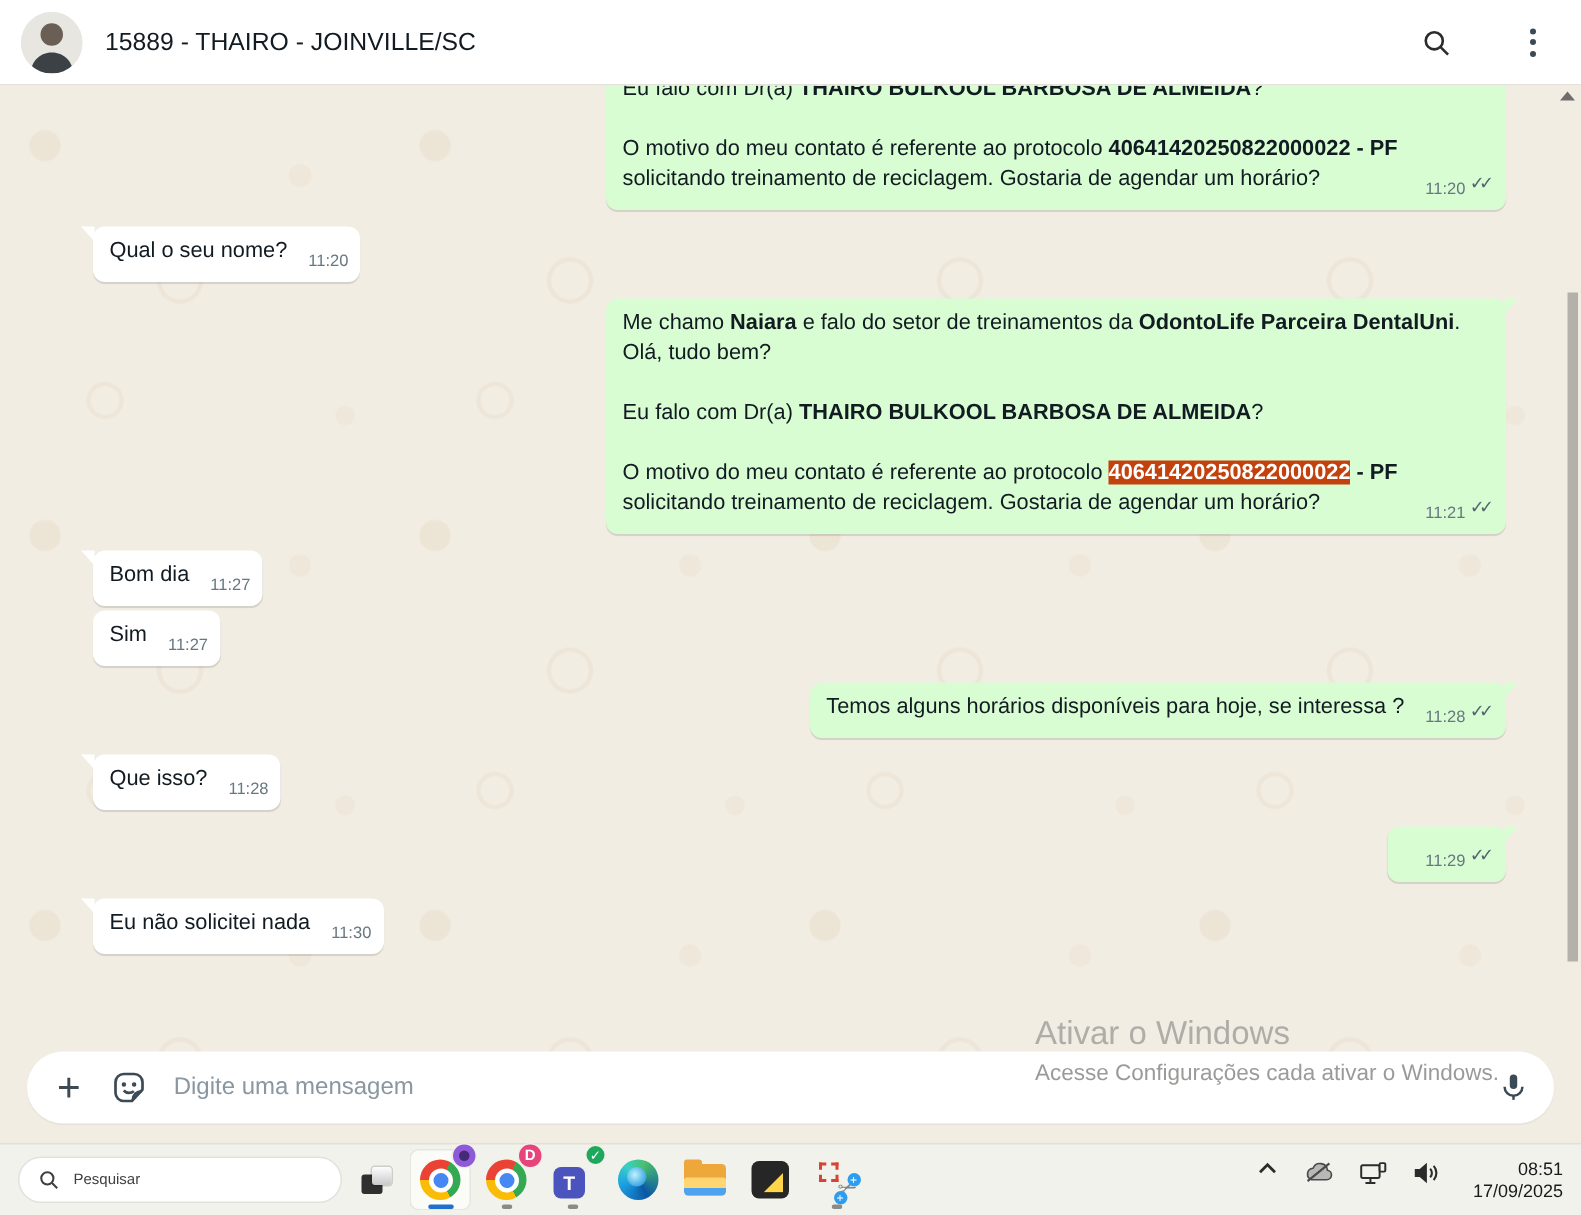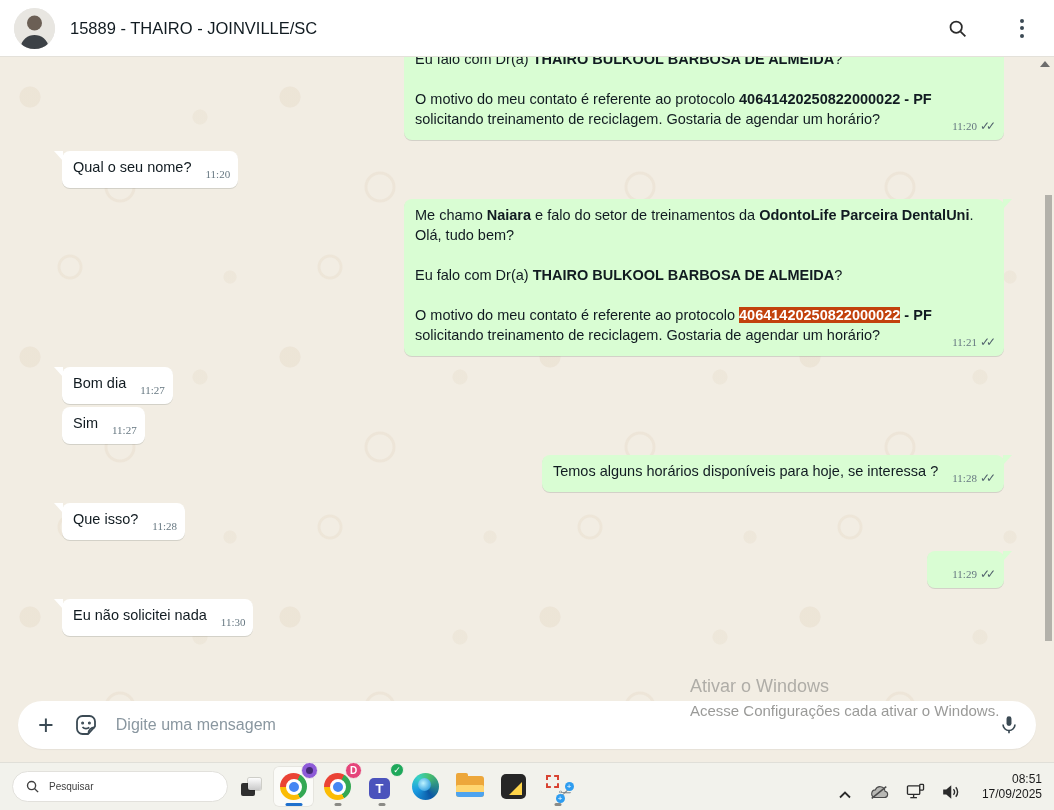--- a/index.html
+++ b/index.html
@@ -40,21 +40,21 @@
     font-size:14.5px; line-height:20px; color:#111b21; box-shadow:0 1px .5px rgba(11,20,26,.13); }
   .in  .bubble { background:#ffffff; }
   .out .bubble { background:#d9fdd3; }
   .in  .bubble.tail::before { content:""; position:absolute; top:0; left:-8px;
     border-top:0; border-right:9px solid #ffffff; border-bottom:10px solid transparent; }
   .out .bubble.tail::before { content:""; position:absolute; top:0; right:-8px;
     border-top:0; border-left:9px solid #d9fdd3; border-bottom:10px solid transparent; }
   .line { min-height:20px; }
   .b { font-weight:bold; }
   .hl { background:#c2410c; color:#ffffff;text-align:center; }
-  .meta { float:right; margin:7px -2px -4px 14px; display:flex; align-items:center; gap:3px;font-family:Liberation Serif, serif; }
+  .meta { float:right; margin:7px -2px -4px 14px; display:flex; gap:3px; }
   .meta .time { font-size:11px; color:#667781; }
   .ticks { font-size:12px; color:#53646e; letter-spacing:-4px; padding-right:4px; line-height:12px; }
 
   .emoji { display:inline-block; width:16px; height:16px; border-radius:50%;
     background:radial-gradient(circle at 50% 35%, #ffe170, #f8c32a); vertical-align:-3px; position:relative; }
   .emoji::before { content:""; position:absolute; left:3.5px; top:5px; width:2.5px; height:2.5px;
     border-radius:50%; background:#77450a; box-shadow:6.5px 0 0 #77450a; }
   .emoji::after { content:""; position:absolute; left:4px; top:7.5px; width:8px; height:4.5px;
     border:1.5px solid transparent; border-bottom:1.5px solid #77450a; border-radius:0 0 8px 8px; }
 
@@ -69,21 +69,21 @@
     box-shadow:0 1px 1px rgba(0,0,0,.05); }
   .composer .plus { font-size:27px; font-weight:300; color:#3b4a54; line-height:1; background:none; border:none; cursor:pointer; padding:0 2px; }
   .composer .sticker-btn { background:none; border:none; cursor:pointer; margin-left:18px; display:flex; }
   .composer input { flex:1 1 auto; border:none; outline:none; font-size:16px; color:#111b21;
     margin-left:18px; font-family:"Liberation Sans",sans-serif; background:transparent; }
   .composer input::placeholder { color:#8a97a0; }
   .composer .mic-btn { background:none; border:none; cursor:pointer; display:flex; padding:2px; }
 
   
   .watermark { position:absolute; left:690px; top:676px; z-index:10; pointer-events:none; color:#9a9a98; }
-  .watermark .wm1 { font-size:18px; color:rgba(120,120,118,.55); }
+  .watermark .wm1 { font-size:22px; color:rgba(120,120,118,.55); }
   .watermark .wm2 { font-size:15px; margin-top:5px; color:rgba(120,120,118,.75); }
 
   
   .taskbar { position:absolute; left:0; right:0; bottom:0; height:48px; background:#f2f2ec;
     border-top:1px solid #e0dfd8; display:flex; align-items:center; padding:0 12px; z-index:20; }
   .search-pill { width:216px; height:31px; background:#ffffff; border:1px solid #e2e1dc; border-radius:16px;
     display:flex; align-items:center; gap:9px; padding:0 12px; cursor:pointer; flex:0 0 auto; }
   .search-pill span { font-size:10px; color:#3f3f3f; }
   .task-view { width:38px; height:40px; display:flex; align-items:center; justify-content:center; cursor:pointer; margin-left:4px; }
   .tv-wrap { position:relative; width:20px; height:18px; }
@@ -123,21 +123,21 @@
   .notes-ic { position:relative; width:25px; height:25px; background:#262626; border-radius:5px; overflow:hidden; }
   .notes-ic::after { content:""; position:absolute; right:4px; bottom:4px; width:13px; height:13px;
     background:#ffd54a; clip-path:polygon(0 100%, 100% 0, 100% 100%); }
   
   .snip-ic { position:relative; width:26px; height:26px; }
   .snip-ic .frame { position:absolute; left:1px; top:1px; width:13px; height:13px; border:2.5px dashed #d84332; }
   .snip-ic .scissors { position:absolute; right:-1px; bottom:0px; font-size:15px; color:#7d868c; transform:rotate(-20deg); line-height:1; }
   .snip-ic .plus1 { position:absolute; right:-3px; bottom:9px; width:9px; height:9px; border-radius:50%; background:#2e9df0; color:#fff; font-size:8px; line-height:9px; text-align:center; }
   .snip-ic .plus2 { position:absolute; right:6px; bottom:-3px; width:9px; height:9px; border-radius:50%; background:#2e9df0; color:#fff; font-size:8px; line-height:9px; text-align:center; }
 
-  .tray { margin-left:auto; display:flex; align-items:flex-end; gap:13px; }
+  .tray { margin-left:auto; display:flex; align-items:flex-start; gap:13px; }
   .tray .t-ic { display:flex; align-items:center; justify-content:center; cursor:pointer; padding:2px; }
   .clock { text-align:right; font-size:12px; color:#1a1a1a; line-height:15px; margin-left:6px; cursor:pointer; }
 </style>
 </head>
 <body>
 
 <div class="app">
 
   <div class="header">
     <div class="avatar">

